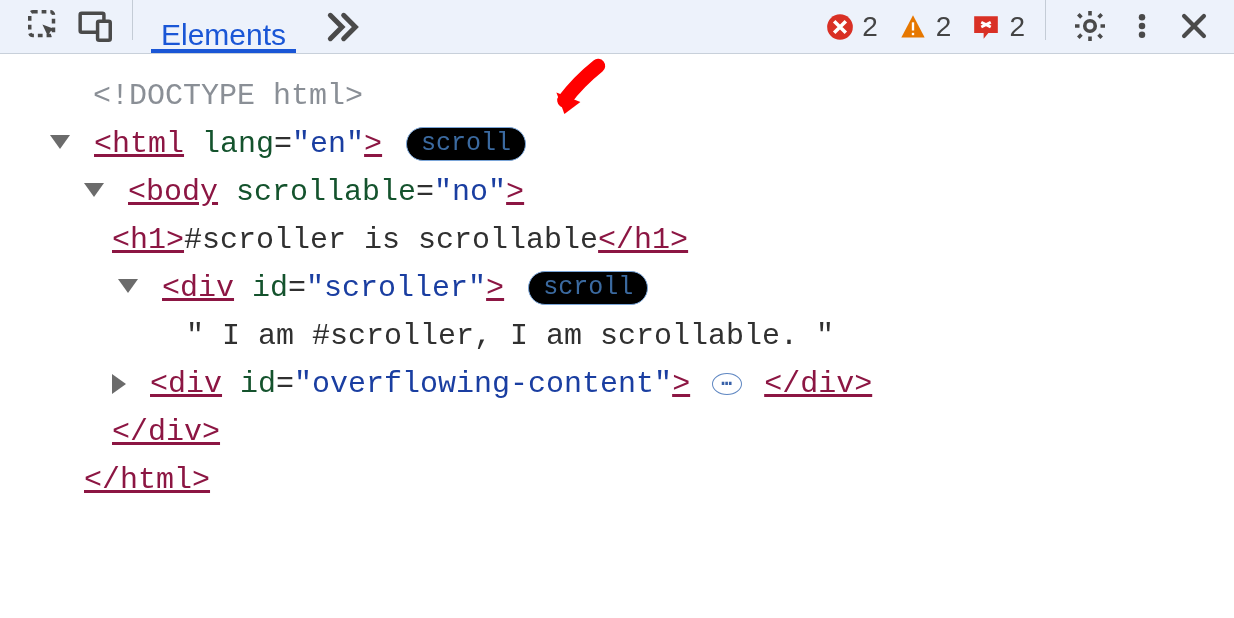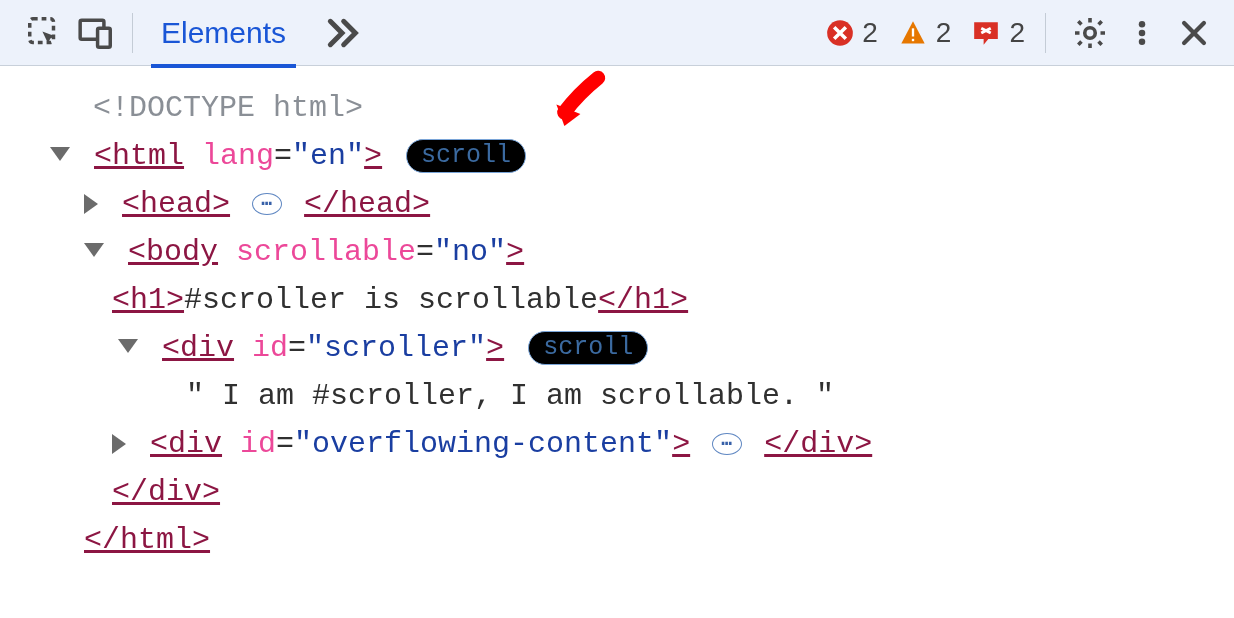--- a/index.html
+++ b/index.html
@@ -7,22 +7,21 @@
     margin: 0;
     font-family: "Segoe UI", Arial, sans-serif;
     background: #fff;
     color: #333;
     width: 1234px;
     height: 618px;
     overflow: hidden;
   }
   .toolbar {
     display: flex;
-    align-items: center;
-    height: 66px;
+    height: 54px;
     background: #edf2fb;
     border-bottom: 1px solid #c8d0da;
     padding: 0 14px 0 18px;
   }
   .tb-icon {
     display: flex;
     align-items: center;
     justify-content: center;
     width: 52px;
     height: 52px;
@@ -79,21 +78,21 @@
     position: relative;
     top: -2px;
   }
   .tri.closed {
     border-top: 10px solid transparent;
     border-bottom: 10px solid transparent;
     border-left: 14px solid #6b6b6b;
   }
   .gray { color: #8a8f96; margin-left: 9px; }
   .tag { color: #8c1643; text-decoration: underline; }
-  .attr { color: #ec4899; }
+  .attr { color: #14532d; }
   .val { color: #1a3ea1; }
   .text { color: #303030; }
   .badge {
     display: inline-block;
     border: 1.5px solid #7aa5d8;
     color: #3b6aa0;
     border-radius: 18px;
     padding: 0 14px;
     font-size: 25px;
     line-height: 32px;
@@ -207,26 +206,20 @@
   <div class="row indent1">
     <span class="gray">&lt;!DOCTYPE html&gt;</span>
   </div>
 
   <div class="row">
     <span class="tri open"></span>
     <span class="tag">&lt;html</span><span class="attr"> lang</span><span class="text">=</span><span class="val">"en"</span><span class="tag">&gt;</span>
     <span class="badge">scroll</span>
   </div>
 
-  <div class="row indent1">
-    <span class="tri closed"></span>
-    <span class="tag">&lt;head&gt;</span>
-    <span class="ellipsis">⋯</span>
-    <span class="tag">&lt;/head&gt;</span>
-  </div>
 
   <div class="row indent1">
     <span class="tri open"></span>
     <span class="tag">&lt;body</span><span class="attr"> scrollable</span><span class="text">=</span><span class="val">"no"</span><span class="tag">&gt;</span>
   </div>
 
   <div class="row indent3">
     <span class="tag">&lt;h1&gt;</span><span class="text">#scroller is scrollable</span><span class="tag">&lt;/h1&gt;</span>
   </div>
 

